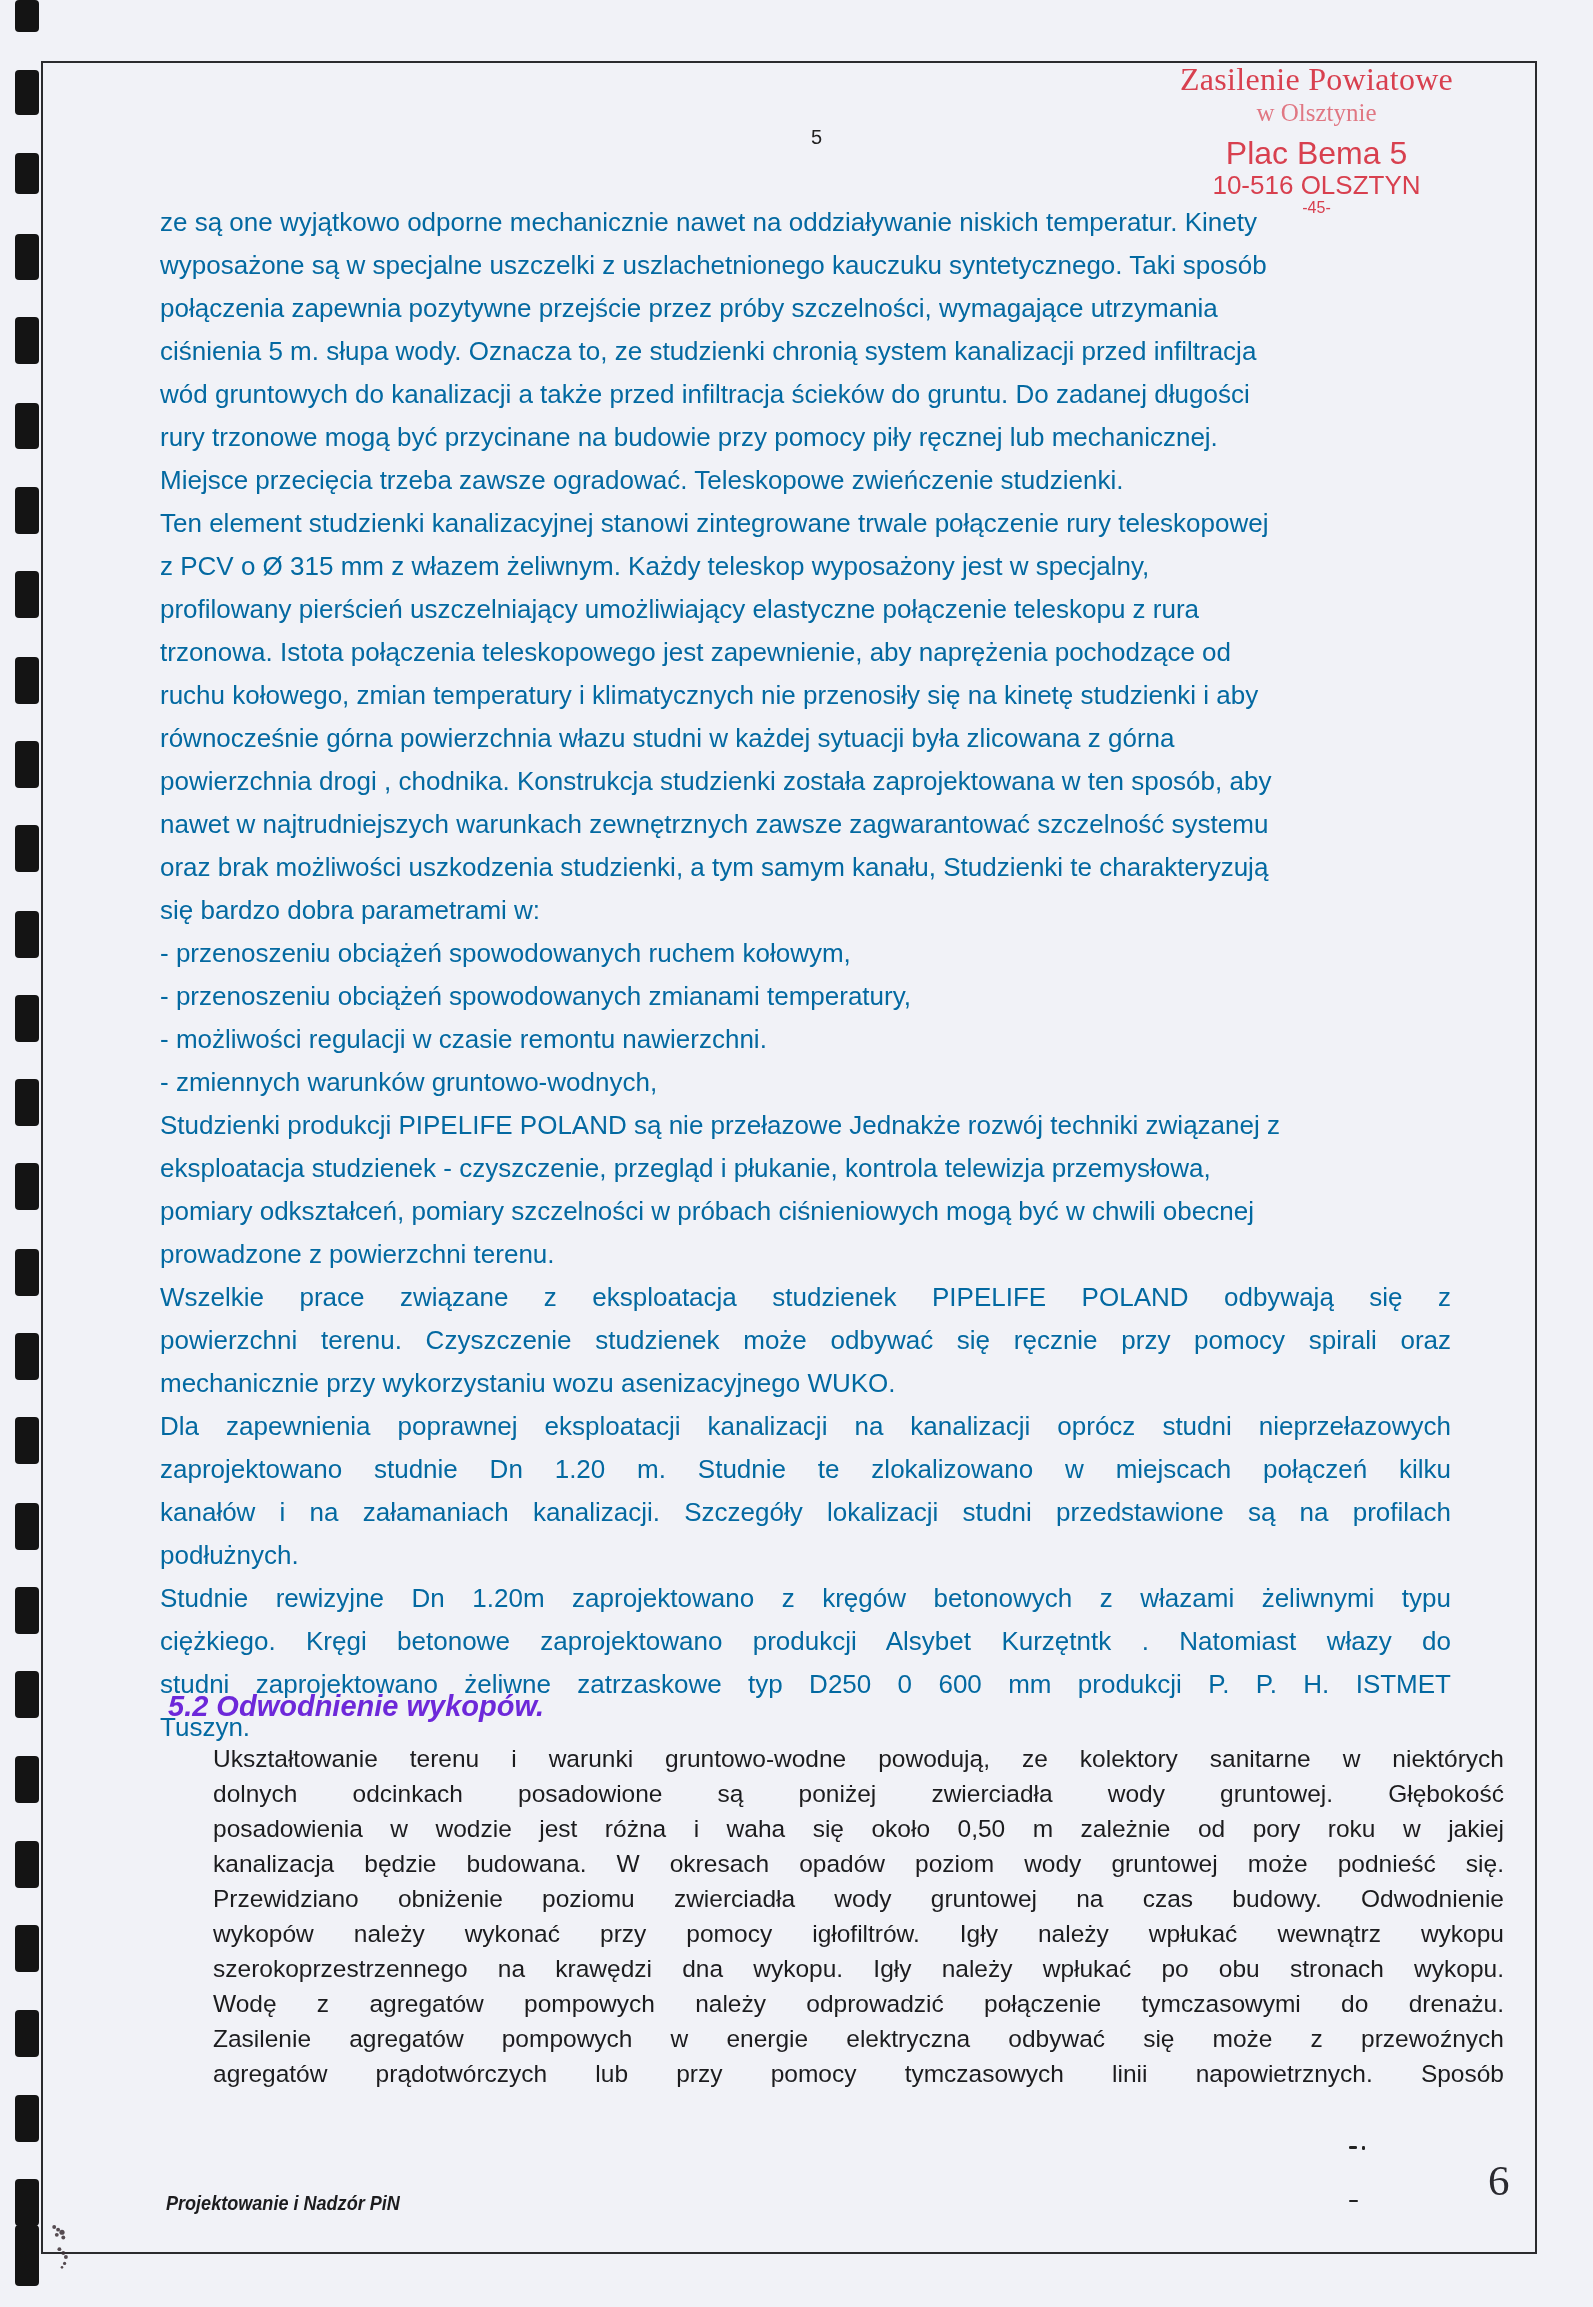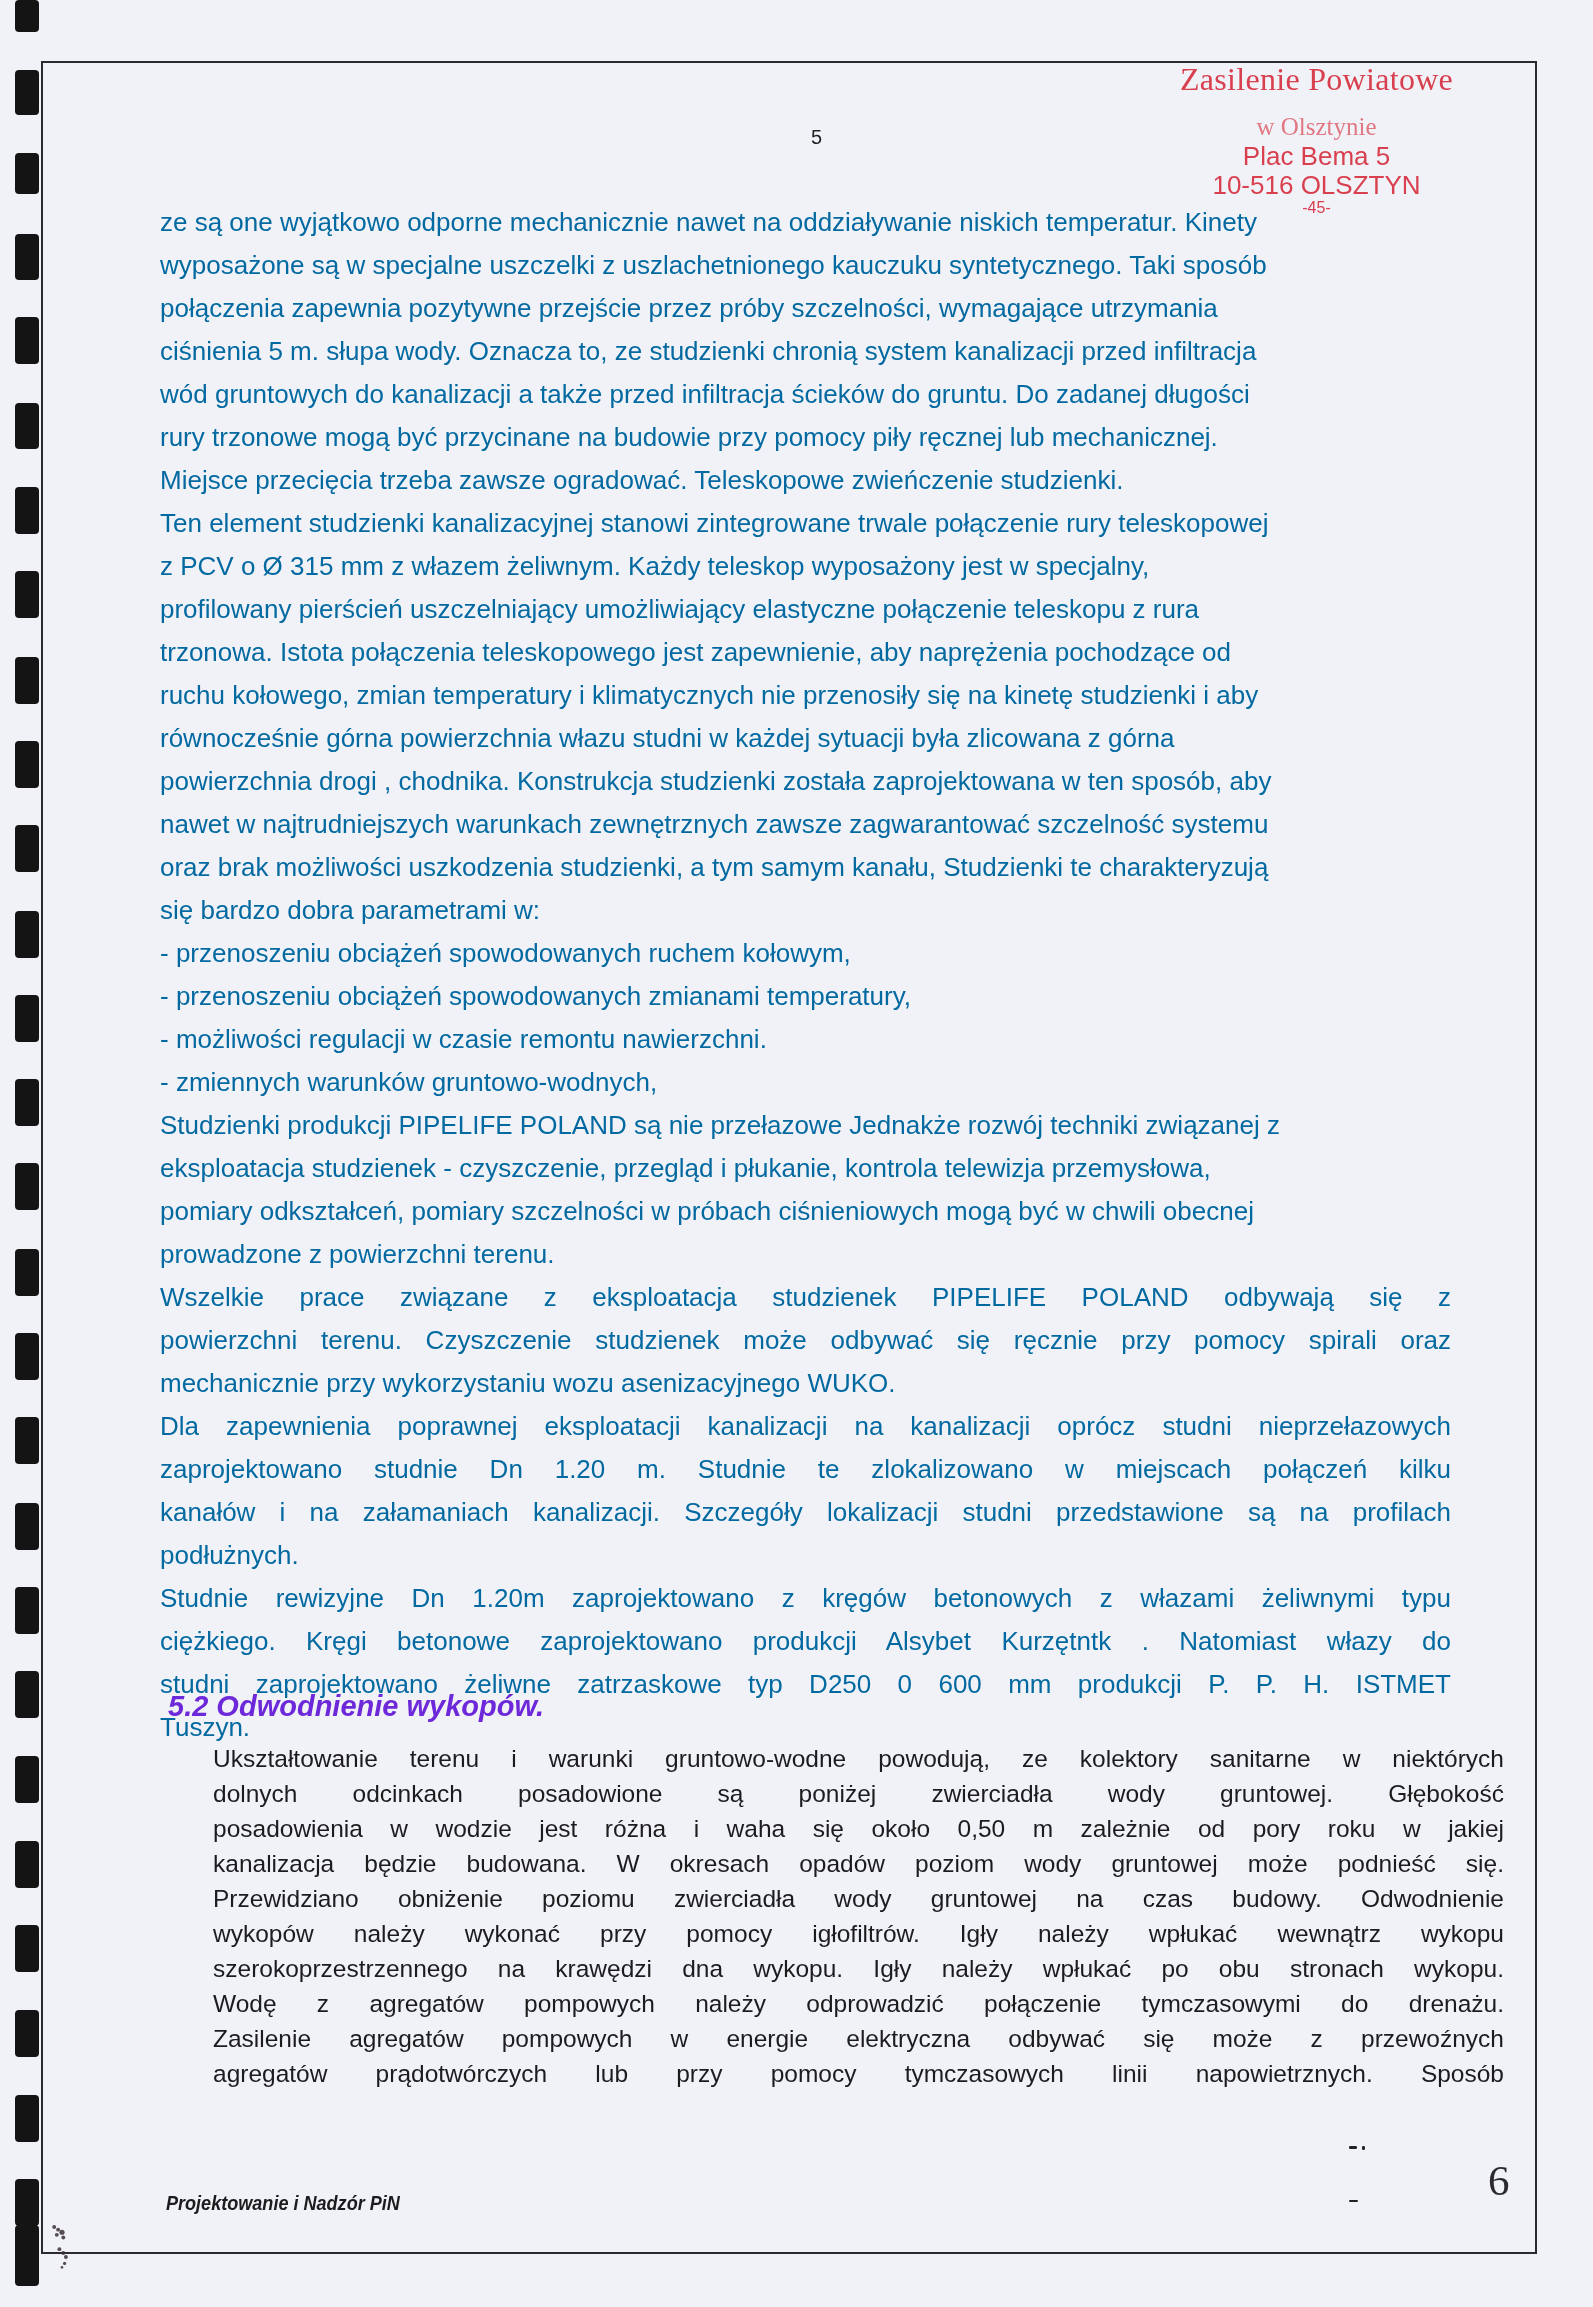--- a/index.html
+++ b/index.html
@@ -29,22 +29,22 @@
   }
   .stamp {
     position: absolute;
     left: 1152px; top: 63px;
     width: 329px;
     text-align: center;
     color: #d8404f;
     line-height: 1;
   }
   .stamp .l1 { font-family: "Liberation Serif", serif; font-size: 32px; letter-spacing: 0.3px; }
-  .stamp .l2 { font-family: "Liberation Serif", serif; font-size: 25px; margin-top: 19px; color: #e07783; }
-  .stamp .l3 { font-family: "Liberation Sans", sans-serif; font-size: 26px; margin-top: 4px; text-align: center; }
+  .stamp .l2 { font-family: "Liberation Serif", serif; font-size: 25px; margin-top: 5px; color: #e07783; }
+  .stamp .l3 { font-family: "Liberation Sans", sans-serif; font-size: 32px; margin-top: 12px; text-align: center; }
   .stamp .l4 { font-family: "Liberation Sans", sans-serif; font-size: 26px; margin-top: 2.6px; }
   .stamp .l5 { font-family: "Liberation Sans", sans-serif; font-size: 16px; margin-top: 2.6px; }
   .page-number {
     position: absolute;
     left: 811px; top: 126px;
     font-size: 20px;
     color: #222;
   }
   .body-text {
     position: absolute;

